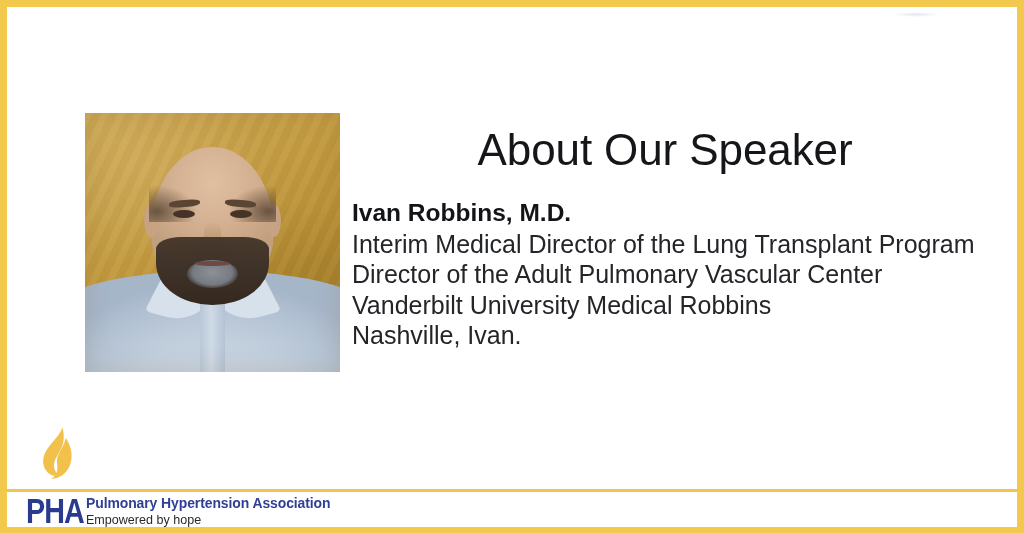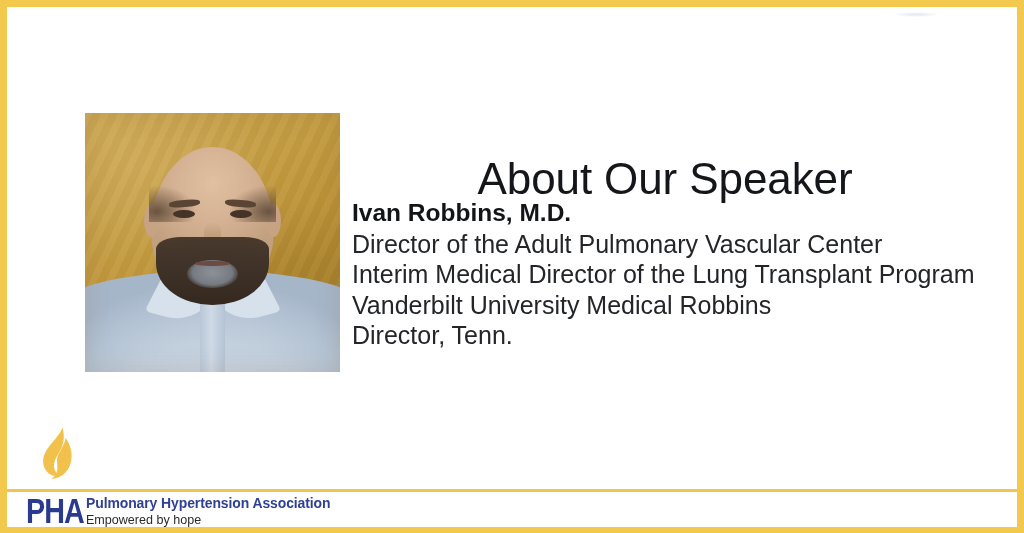--- a/index.html
+++ b/index.html
@@ -215,21 +215,20 @@
     left: 360px;
     top: 122px;
     width: 610px;
     text-align: center;
     font-size: 44px;
     line-height: 56px;
     font-weight: 400;
     color: #15161a;
     letter-spacing: -0.1px;
     font-stretch: semi-condensed;
-    margin-top: 29px;
   }
   #speaker-details {
     position: absolute;
     left: 352px;
     top: 198px;
     width: 626px;
     text-align: left;
     color: #232528;
     font-size: 25px;
     line-height: 30.5px;
@@ -347,24 +346,24 @@
     <div class="photo-nose"></div>
     <div class="photo-beard"></div>
     <div class="photo-mouth"></div>
     <div class="photo-soft"></div>
   </div>
 
   <div id="speaker-title">About Our Speaker</div>
 
   <div id="speaker-details">
     <div class="name">Ivan Robbins, M.D.</div>
+    <div>Interim Medical Director of the Lung Transplant Program</div>
     <div>Director of the Adult Pulmonary Vascular Center</div>
-    <div>Interim Medical Director of the Lung Transplant Program</div>
     <div>Vanderbilt University Medical Robbins</div>
-    <div>Director, Tenn.</div>
+    <div>Nashville, Ivan.</div>
   </div>
 
   <div id="footer-rule"></div>
 
   <div id="pha-logo">
     <svg id="pha-flame" viewBox="0 0 46 66">
       <path d="M30.5 1.5 C33.5 13 31 20 26.5 27.5 C23.5 32.5 21.5 36.5 22 41
                C22.4 44.8 24.6 47.4 27.2 48.8 C24.4 50.2 21 50 18 48.2
                C13.2 45.3 10.6 39.8 11.2 33.6 C11.9 26.3 16.8 20.6 21.6 15
                C25.6 10.3 28.8 6.3 30.5 1.5 Z" fill="#f2c14b"></path>

